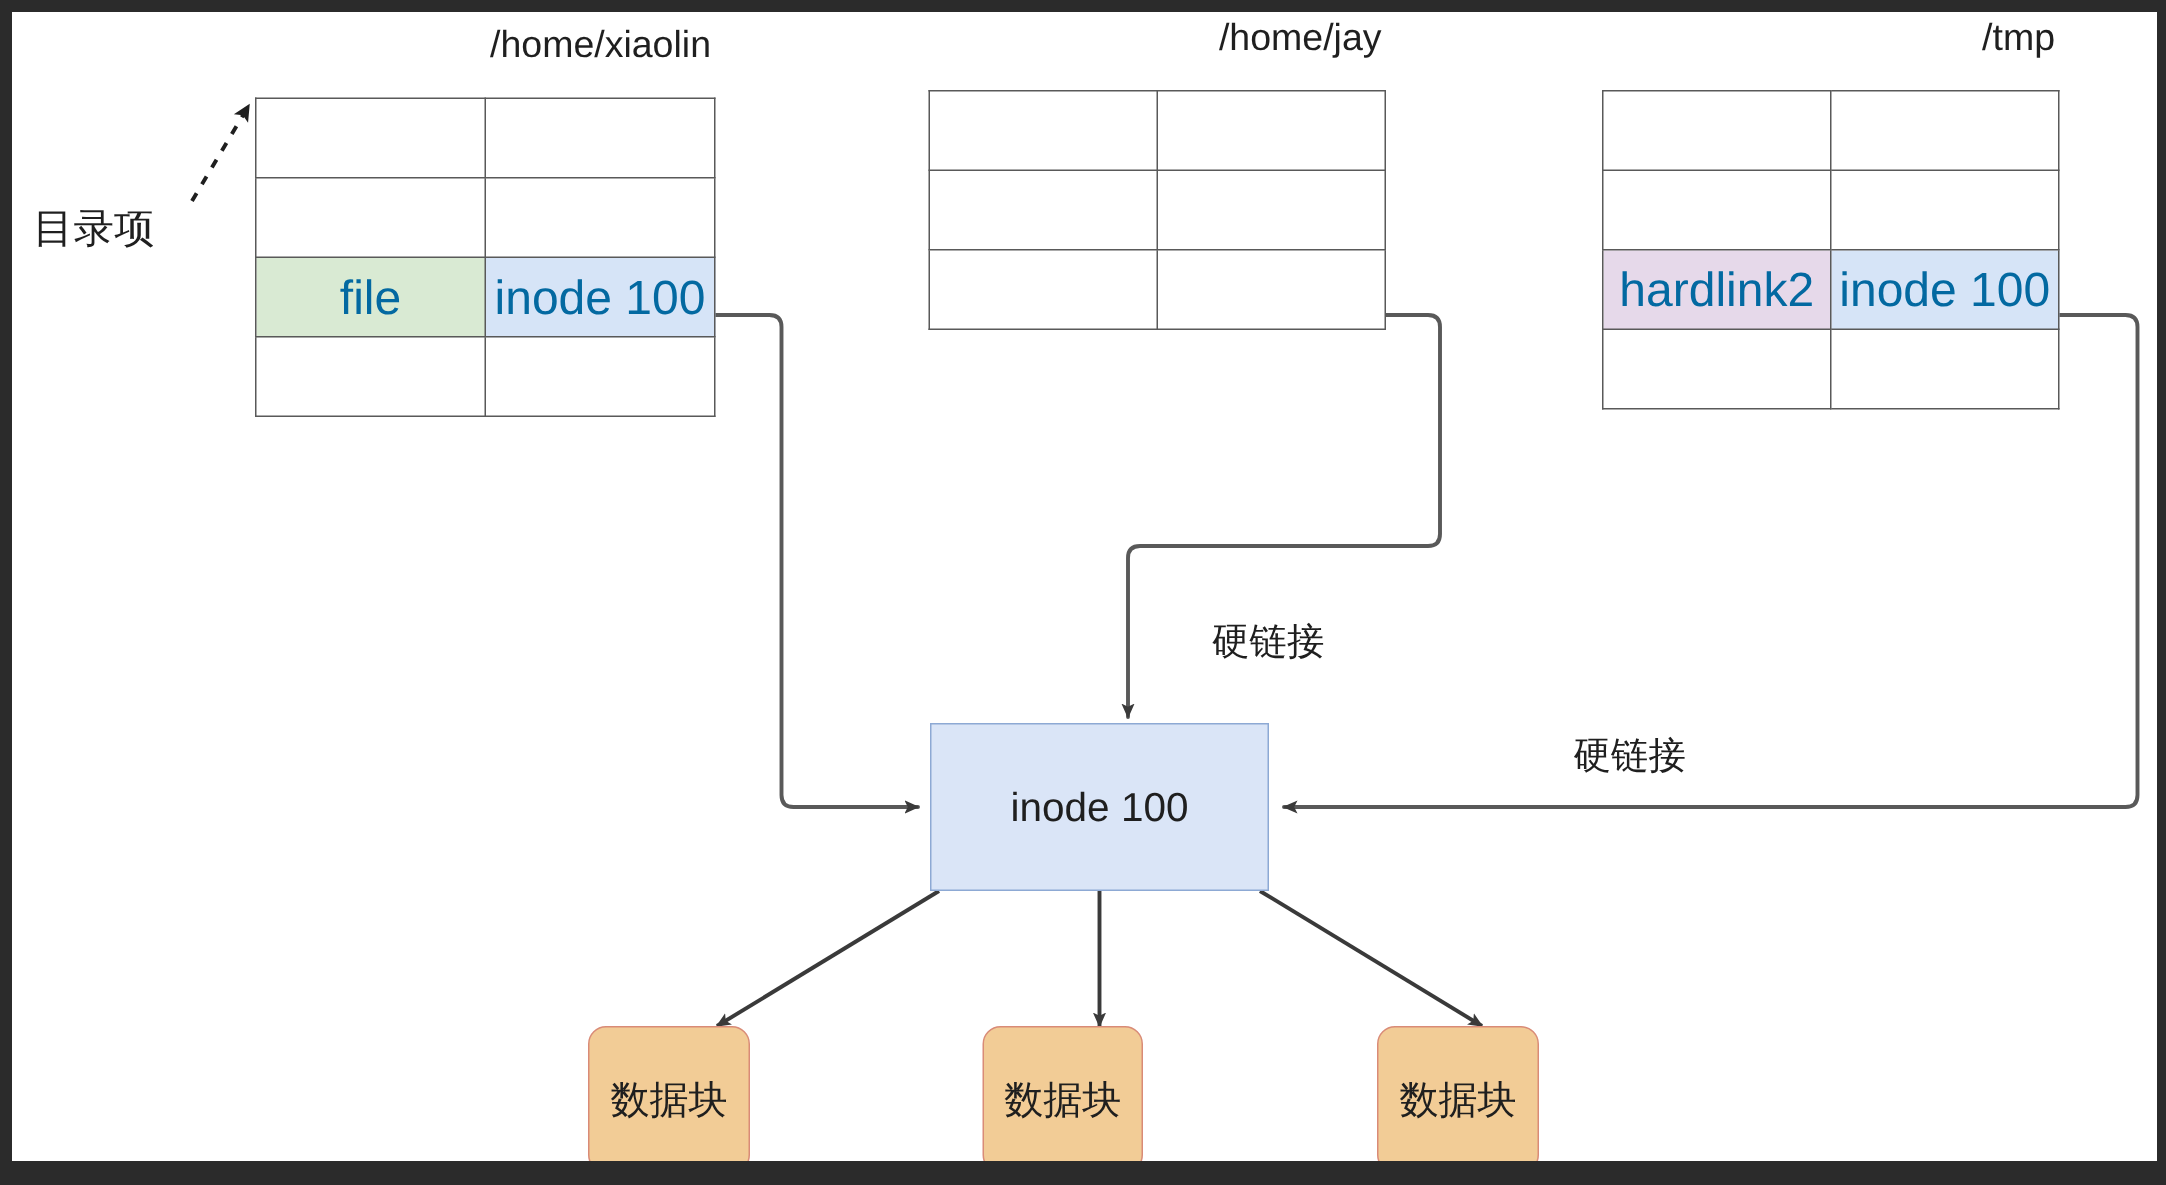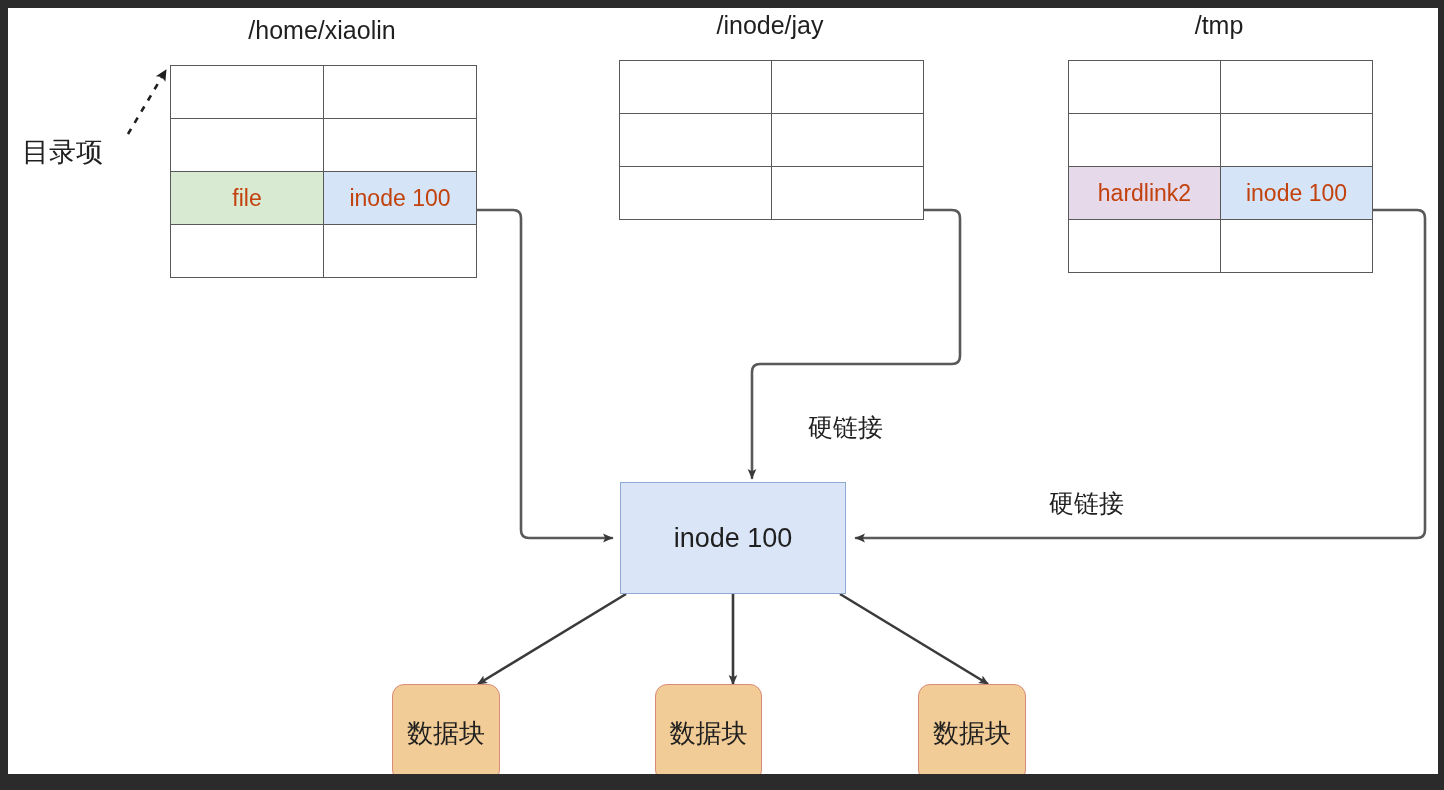--- a/index.html
+++ b/index.html
@@ -32,38 +32,38 @@
     height: 766px;
     pointer-events: none;
   }
 
   
   .dir-group { position: absolute; }
   .dir-title {
     position: absolute;
     top: 0;
     width: 100%;
-    text-align: center;
+    text-align: right;
     font-size: 25px;
     color: #1f1f1f;
     white-space: nowrap;
   }
   .dir-table {
     position: absolute;
     border-collapse: collapse;
     table-layout: fixed;
   }
   .dir-table td {
     border: 1.6px solid #595959;
     height: 52px;
     padding: 0;
     text-align: center;
     vertical-align: middle;
-    font-size: 23px;
-    color: #c2410c;
+    font-size: 32px;
+    color: #0369a1;
     background: #ffffff;
     white-space: nowrap;
   }
   .cell-name   { background: #d9ead3 !important; }
   .cell-name-2 { background: #e6d9ea !important; }
   .cell-inode  { background: #d6e4f7 !important; }
 
   
   .inode-node {
     position: absolute;
@@ -155,21 +155,21 @@
           </tr>
           <tr>
             <td></td>
             <td></td>
           </tr>
         </tbody>
       </table>
     </div>
 
     <div class="dir-group" style="left:611px; top:3px; width:302px;">
-      <div class="dir-title">/inode/jay</div>
+      <div class="dir-title">/home/jay</div>
       <table class="dir-table" style="left:0; top:49px; width:302px;">
         <tbody>
           <tr>
             <td style="width:151px;"></td>
             <td style="width:151px;"></td>
           </tr>
           <tr>
             <td></td>
             <td></td>
           </tr>

